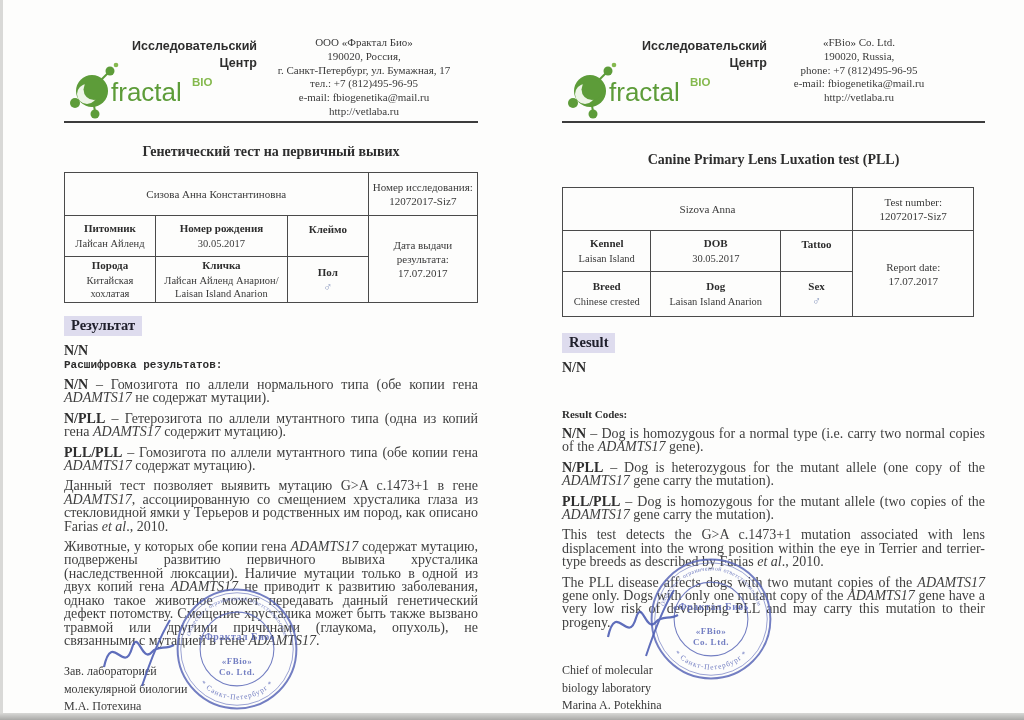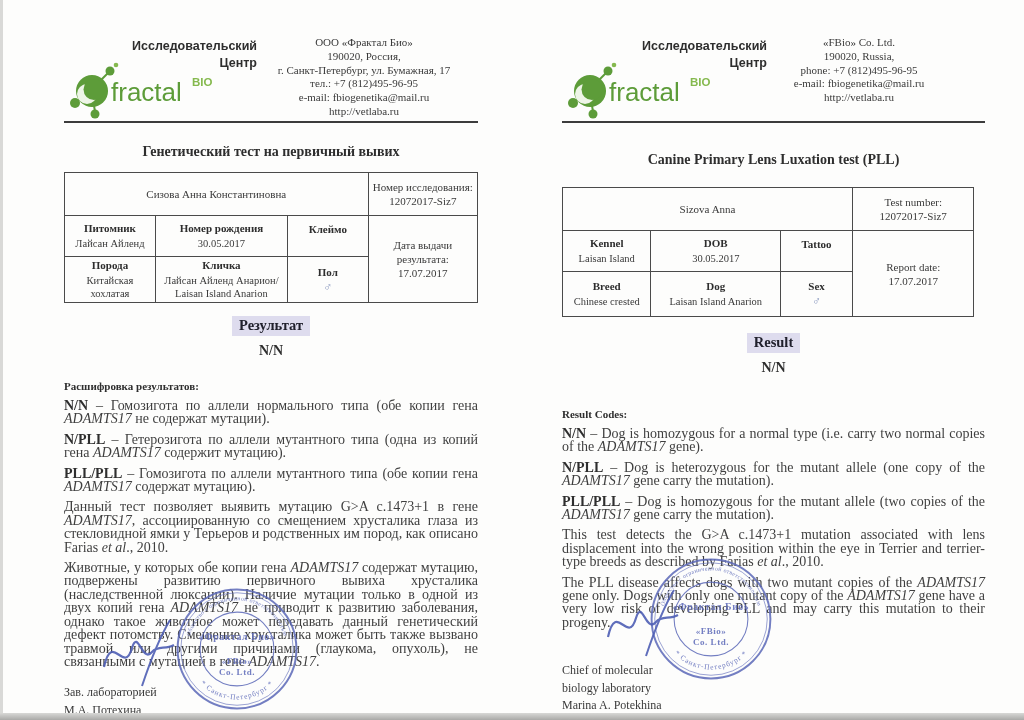--- a/index.html
+++ b/index.html
@@ -39,30 +39,30 @@
   td.owner-cell{height:38px;font-size:11.5px;}
   td.num-cell{font-size:11px;line-height:14px;}
   td.mid-cell{height:36px;}
   td.bot-cell{height:40px;}
   .cell-label{font-weight:bold;font-size:11px;color:#2e2e2e;margin-bottom:3px;}
   .cell-value{font-size:10.5px;line-height:13px;min-height:12px;}
   .sex-val{color:#8695bd;font-size:12px;}
   td.date-cell{font-size:11px;line-height:14px;margin-left:28px;}
 
   
-  .result-block{text-align:center;}
+  .result-block{text-align:left;}
   .page-left .result-block{margin-top:13px;}
   .page-right .result-block{margin-top:16px;}
   .result-label{display:inline-block;background:#dedcee;color:#20202c;font-weight:bold;
                 font-size:14.5px;padding:1px 7px 2px 7px;}
   .result-value{font-weight:bold;font-size:14px;color:#2e2e2e;margin-top:7px;}
 
   
   .codes-heading{font-weight:bold;font-size:11px;color:#2e2e2e;}
-  .page-left .codes-heading{margin-top:21px;}
+  .page-left .codes-heading{font-family:Liberation Mono, monospace;}
   .page-right .codes-heading{margin-top:32px;}
   p.body-par{margin:7px 0 0 0;font-size:14px;line-height:13.4px;text-align:justify;}
   p.body-par .b{font-weight:bold;color:#2e2e2e;}
   p.body-par .i{font-style:italic;}
 
   
   .sign-block{font-size:12px;line-height:17.5px;color:#3a3a3a;}
   .page-left .sign-block{margin-top:16px;}
   .page-right .sign-block{margin-top:33px;}
 
@@ -186,20 +186,21 @@
 
       <div class="codes-heading">Расшифровка результатов:</div>
       <p class="body-par"><span class="b">N/N</span><span> –  Гомозигота по аллели нормального типа (обе копии гена </span><span class="i">ADAMTS17</span><span> не содержат мутации).</span></p>
       <p class="body-par"><span class="b">N/PLL</span><span> – Гетерозигота по аллели мутантного  типа (одна из копий гена </span><span class="i">ADAMTS17</span><span> содержит мутацию).</span></p>
       <p class="body-par"><span class="b">PLL/PLL</span><span> – Гомозигота по аллели мутантного типа (обе копии гена </span><span class="i">ADAMTS17</span><span> содержат мутацию).</span></p>
       <p class="body-par"><span>Данный тест позволяет выявить мутацию  G&gt;A c.1473+1 в гене </span><span class="i">ADAMTS17</span><span>, ассоциированную со смещением хрусталика глаза из стекловидной ямки у Терьеров и родственных им пород, как описано Farias </span><span class="i">et al</span><span>., 2010.</span></p>
       <p class="body-par"><span>Животные, у которых обе копии гена </span><span class="i">ADAMTS17</span><span> содержат мутацию, подвержены развитию первичного вывиха хрусталика (наследственной люксации). Наличие мутации только в одной из двух копий гена </span><span class="i">ADAMTS17</span><span> не приводит к развитию заболевания, однако такое животное может передавать данный генетический дефект потомству. Смещение хрусталика может быть также вызвано травмой или другими причинами (глаукома, опухоль), не связанными с мутацией в гене </span><span class="i">ADAMTS17</span><span>.</span></p>
 
       <div class="sign-block">
         <div>Зав. лабораторией</div>
+        <div>молекулярной биологии</div>
         <div>М.А. Потехина</div>
       </div>
     </div>
 
     <div class="stamp-wrap">
       <svg class="stamp-svg" viewBox="0 0 140 140">
         <g stroke="#5c69b8" fill="none">
           <circle cx="70" cy="70" r="66" stroke-width="2.2"></circle>
           <circle cx="70" cy="70" r="62.5" stroke-width="0.8"></circle>
           <circle cx="70" cy="70" r="41" stroke-width="1.2"></circle>

